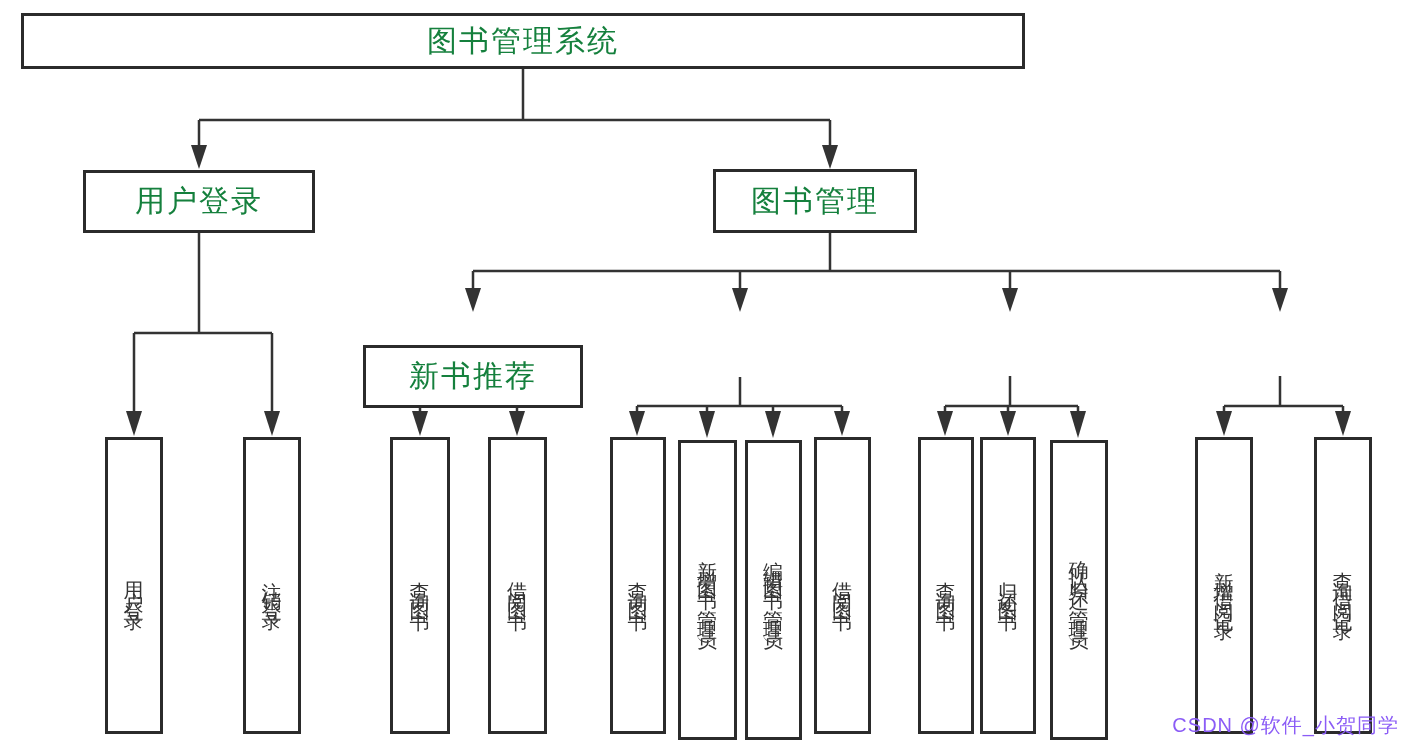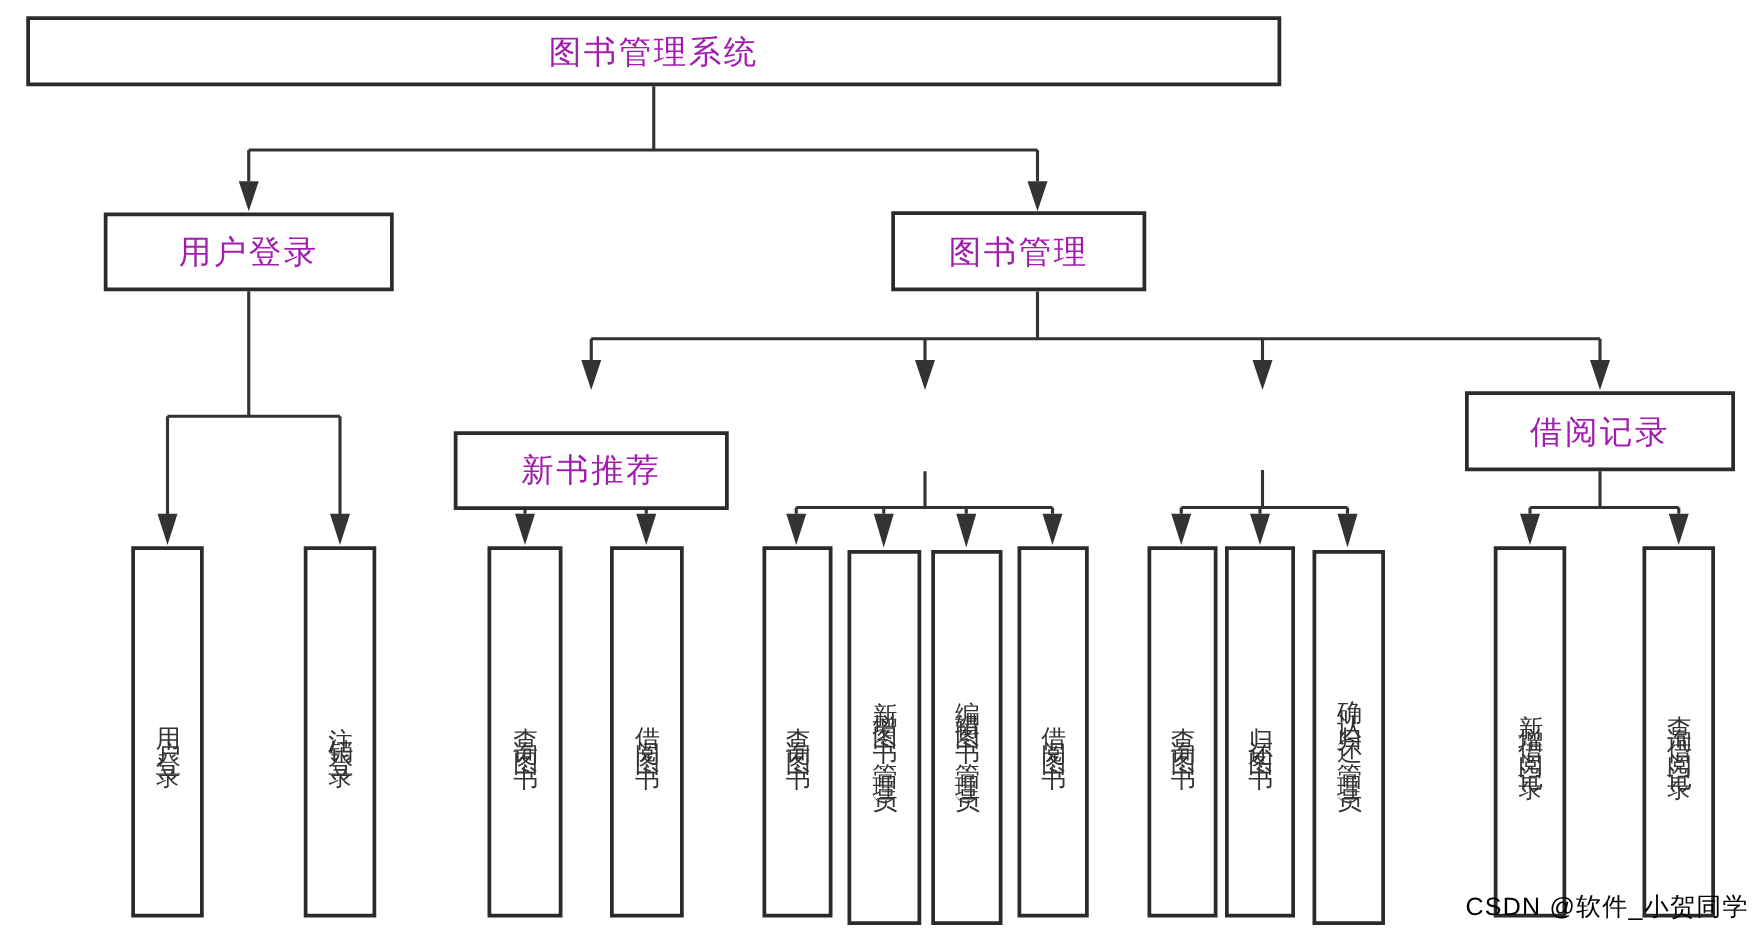--- a/index.html
+++ b/index.html
@@ -21,40 +21,40 @@
   .node {
     position: absolute;
     box-sizing: border-box;
     background: #ffffff;
     border: 3px solid #2b2b2b;
     display: flex;
     align-items: center;
     justify-content: center;
   }
   .hlabel {
-    font-size: 26px;
+    font-size: 30px;
     letter-spacing: 2px;
-    color: #a21caf;
+    color: #15803d;
     white-space: nowrap;
   }
   .vnode .vlabel {
     writing-mode: vertical-rl;
     text-orientation: mixed;
     font-size: 20px;
     letter-spacing: 10px;
     line-height: 1;
     color: #333333;
     white-space: nowrap;
   }
   #watermark {
     position: absolute;
     right: 6px;
     bottom: 8px;
     font-size: 20px;
-    color: #000000;
+    color: #8b5cf6;
     letter-spacing: 1px;
     white-space: nowrap;
   }
 </style>
 </head>
 <body>
 
 <div id="canvas">
 
   <svg id="connectors" viewBox="0 0 1405 747" xmlns="http://www.w3.org/2000/svg">
@@ -104,23 +104,20 @@
   <div class="node" style="left:83px; top:170px; width:232px; height:63px;">
     <span class="hlabel">用户登录</span>
   </div>
   <div class="node" style="left:713px; top:169px; width:204px; height:64px;">
     <span class="hlabel">图书管理</span>
   </div>
 
   <div class="node" style="left:363px; top:313px; width:220px; height:63px;margin-top:32px;">
     <span class="hlabel">新书推荐</span>
   </div>
-  <div class="node" style="left:1172px; top:313px; width:216px; height:64px;">
-    <span class="hlabel">借阅记录</span>
-  </div>
 
   <div class="node vnode" style="left:105px; top:437px; width:58px; height:297px;">
     <span class="vlabel">用户登录</span>
   </div>
   <div class="node vnode" style="left:243px; top:437px; width:58px; height:297px;">
     <span class="vlabel">注销登录</span>
   </div>
 
   <div class="node vnode" style="left:390px; top:437px; width:60px; height:297px;">
     <span class="vlabel">查询图书</span>

